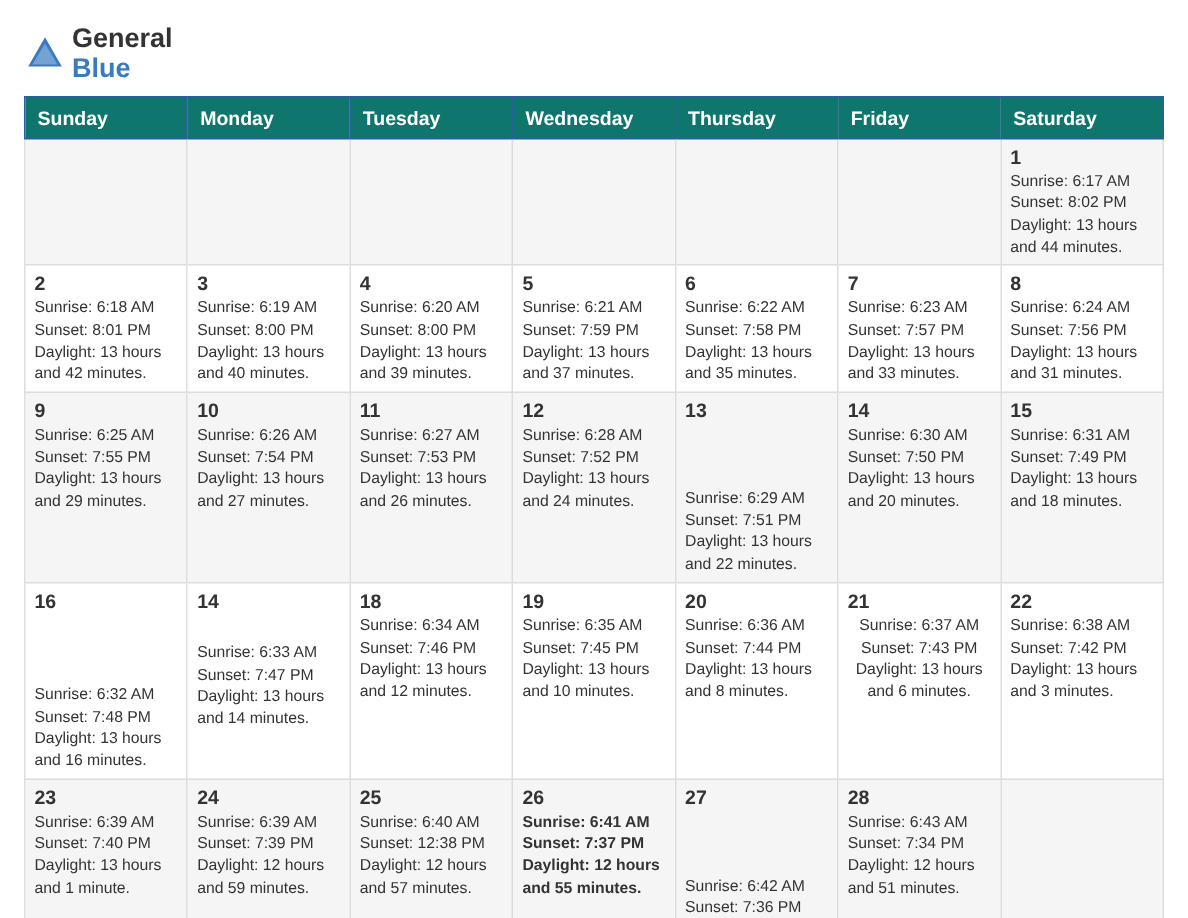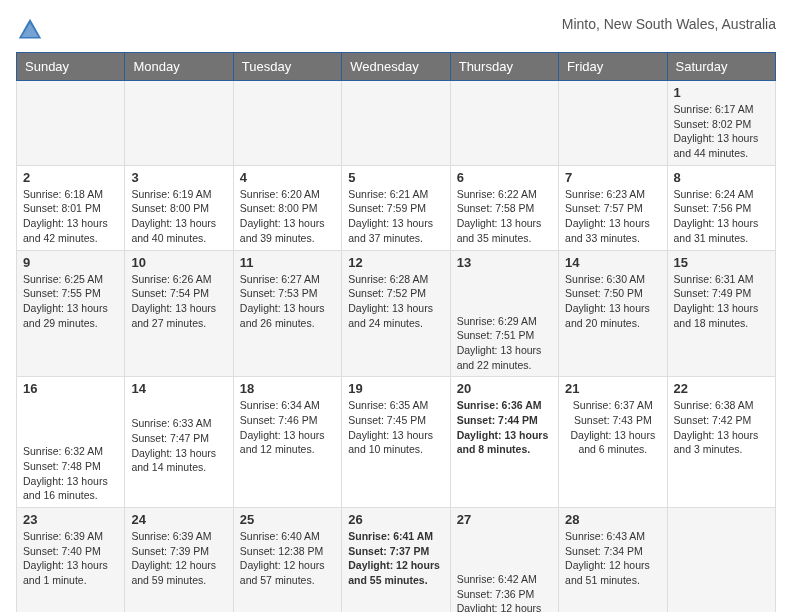--- a/index.html
+++ b/index.html
@@ -43,24 +43,24 @@
     .location {
       font-size: 14px;
       color: #555;
     }
     .calendar {
       width: 100%;
       border-collapse: collapse;
       border: 1px solid #ccc;
     }
     .calendar th {
-      background: #737373;
+      background: #0f766e;
       color: #fff;
       font-size: 13px;
-      font-weight: normal;
+      font-weight: bold;
       padding: 6px 8px;
       text-align: left;
       border: 1px solid #2a5f9e;
       margin-top: 40px;
     }
     .calendar td {
       vertical-align: top;
       border: 1px solid #ddd;
       padding: 4px 6px;
       width: 108px;
@@ -92,23 +92,26 @@
   </style>
 </head>
 <body>
 
 <div class="header">
   <div class="logo">
     <svg class="logo-icon" viewBox="0 0 40 40">
       <polygon points="20,4 36,32 4,32" fill="#3a7abf"></polygon>
       <polygon points="20,10 32,30 8,30" fill="#fff" opacity="0.3"></polygon>
     </svg>
+    <div class="logo-text">
+      <span class="logo-general">General</span><br>
+      <span class="logo-blue">Blue</span>
+    </div>
   </div>
   <div class="title-block">
-    <div class="location">Minto, New South Wales, Australia</div>
   </div>
 </div>
 
 <table class="calendar">
   <thead>
     <tr>
     <th>Sunday</th>
         <th>Monday</th>
         <th>Tuesday</th>
         <th>Wednesday</th>
@@ -259,21 +262,21 @@
         </td>
         <td>
           <span class="day-num">19</span>
           <div class="day-info" style="white-space: pre-line;">Sunrise: 6:35 AM
 Sunset: 7:45 PM
 Daylight: 13 hours
 and 10 minutes.</div>
         </td>
         <td>
           <span class="day-num">20</span>
-          <div class="day-info" style="white-space: pre-line; font-weight: bold;">Sunrise: 6:36 AM
+          <div class="day-info" style="white-space: pre-line;">Sunrise: 6:36 AM
 Sunset: 7:44 PM
 Daylight: 13 hours
 and 8 minutes.</div>
         </td>
         <td>
           <span class="day-num">21</span>
           <div class="day-info" style="white-space: pre-line; text-align: center;">Sunrise: 6:37 AM
 Sunset: 7:43 PM
 Daylight: 13 hours
 and 6 minutes.</div>

